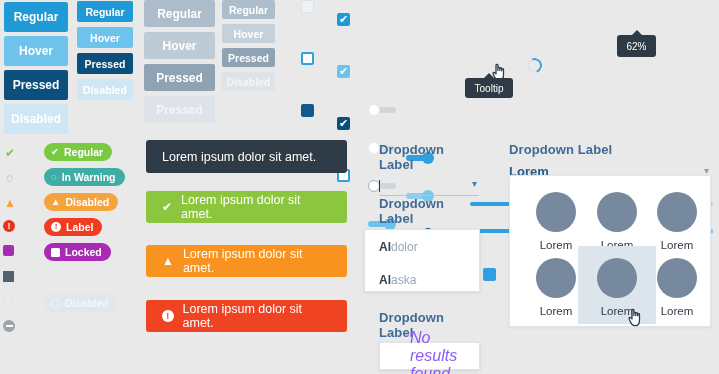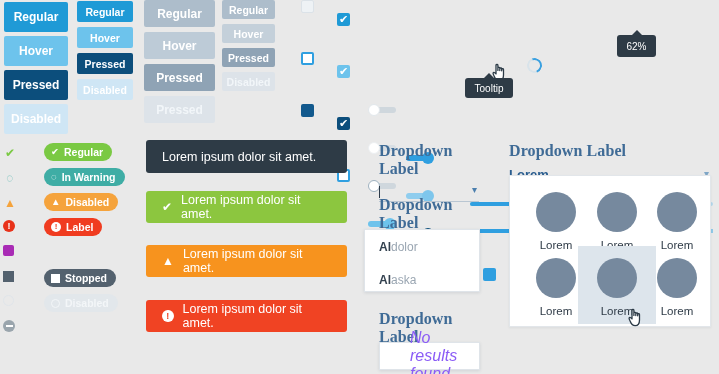--- a/index.html
+++ b/index.html
@@ -75,21 +75,21 @@
 
   
   .alert{
     display:flex;align-items:center;gap:9px;
     color:#fff;font-size:12.5px;border-radius:3px;box-sizing:border-box;
     padding:0 16px;
   }
   .alert .g{font-size:12px;line-height:1;}
 
   
-  .dd-label{font-size:16px;font-weight:700;color:#3f6b96;letter-spacing:.1px;font-family:Liberation Serif, serif;}
+  .dd-label{font-size:13px;font-weight:700;color:#3f6b96;letter-spacing:.1px;}
   .dd-field{
     position:relative;border-bottom:1px solid #b9c6d2;height:19px;
     display:flex;align-items:center;
   }
   .dd-val{font-size:12px;color:#2b3a4a;}
   .dd-val.big{font-size:13px;color:#2a5d8f;font-weight:700;}
   .caret{position:absolute;right:2px;top:3px;color:#4b7fae;font-size:10px;line-height:1;}
   .caret.lt{color:#7fa6c6;}
   .ibeam{display:inline-block;width:1px;height:12px;background:#2b3a4a;vertical-align:-2px;}
   .menu{
@@ -260,23 +260,23 @@
     <span>In Warning</span>
   </div>
   <div class="abs pill" style="left:44px;top:193px;background:#f5a33c;">
     <span class="g">▲</span>
     <span>Disabled</span>
   </div>
   <div class="abs pill" style="left:44px;top:218px;background:#f03c20;">
     <span class="g" style="background:#fff;color:#f03c20;border-radius:50%;width:10px;height:10px;line-height:10px;text-align:center;font-size:8px;font-weight:700;">!</span>
     <span>Label</span>
   </div>
-  <div class="abs pill" style="left:44px;top:269px;background:#53616e;">
-    <span class="g" style="background:#fff;width:9px;height:9px;"></span>
-    <span>Stopped</span>
+  <div class="abs pill" style="left:44px;top:243px;background:#a92bb5;">
+    <span class="g" style="background:#fff;width:9px;height:9px;border-radius:1.5px;"></span>
+    <span>Locked</span>
   </div>
   <div class="abs pill" style="left:44px;top:294px;background:#e2e7eb;color:#f3f6f8;">
     <span class="g" style="border:1.2px solid #f3f6f8;border-radius:50%;width:9px;height:9px;box-sizing:border-box;"></span>
     <span>Disabled</span>
   </div>
 
   <div class="abs alert" style="left:146px;top:140px;width:201px;height:33px;background:#2e3b46;">
     <span>Lorem ipsum dolor sit amet.</span>
   </div>
   <div class="abs alert" style="left:146px;top:191px;width:201px;height:32px;background:#8cc63f;">

